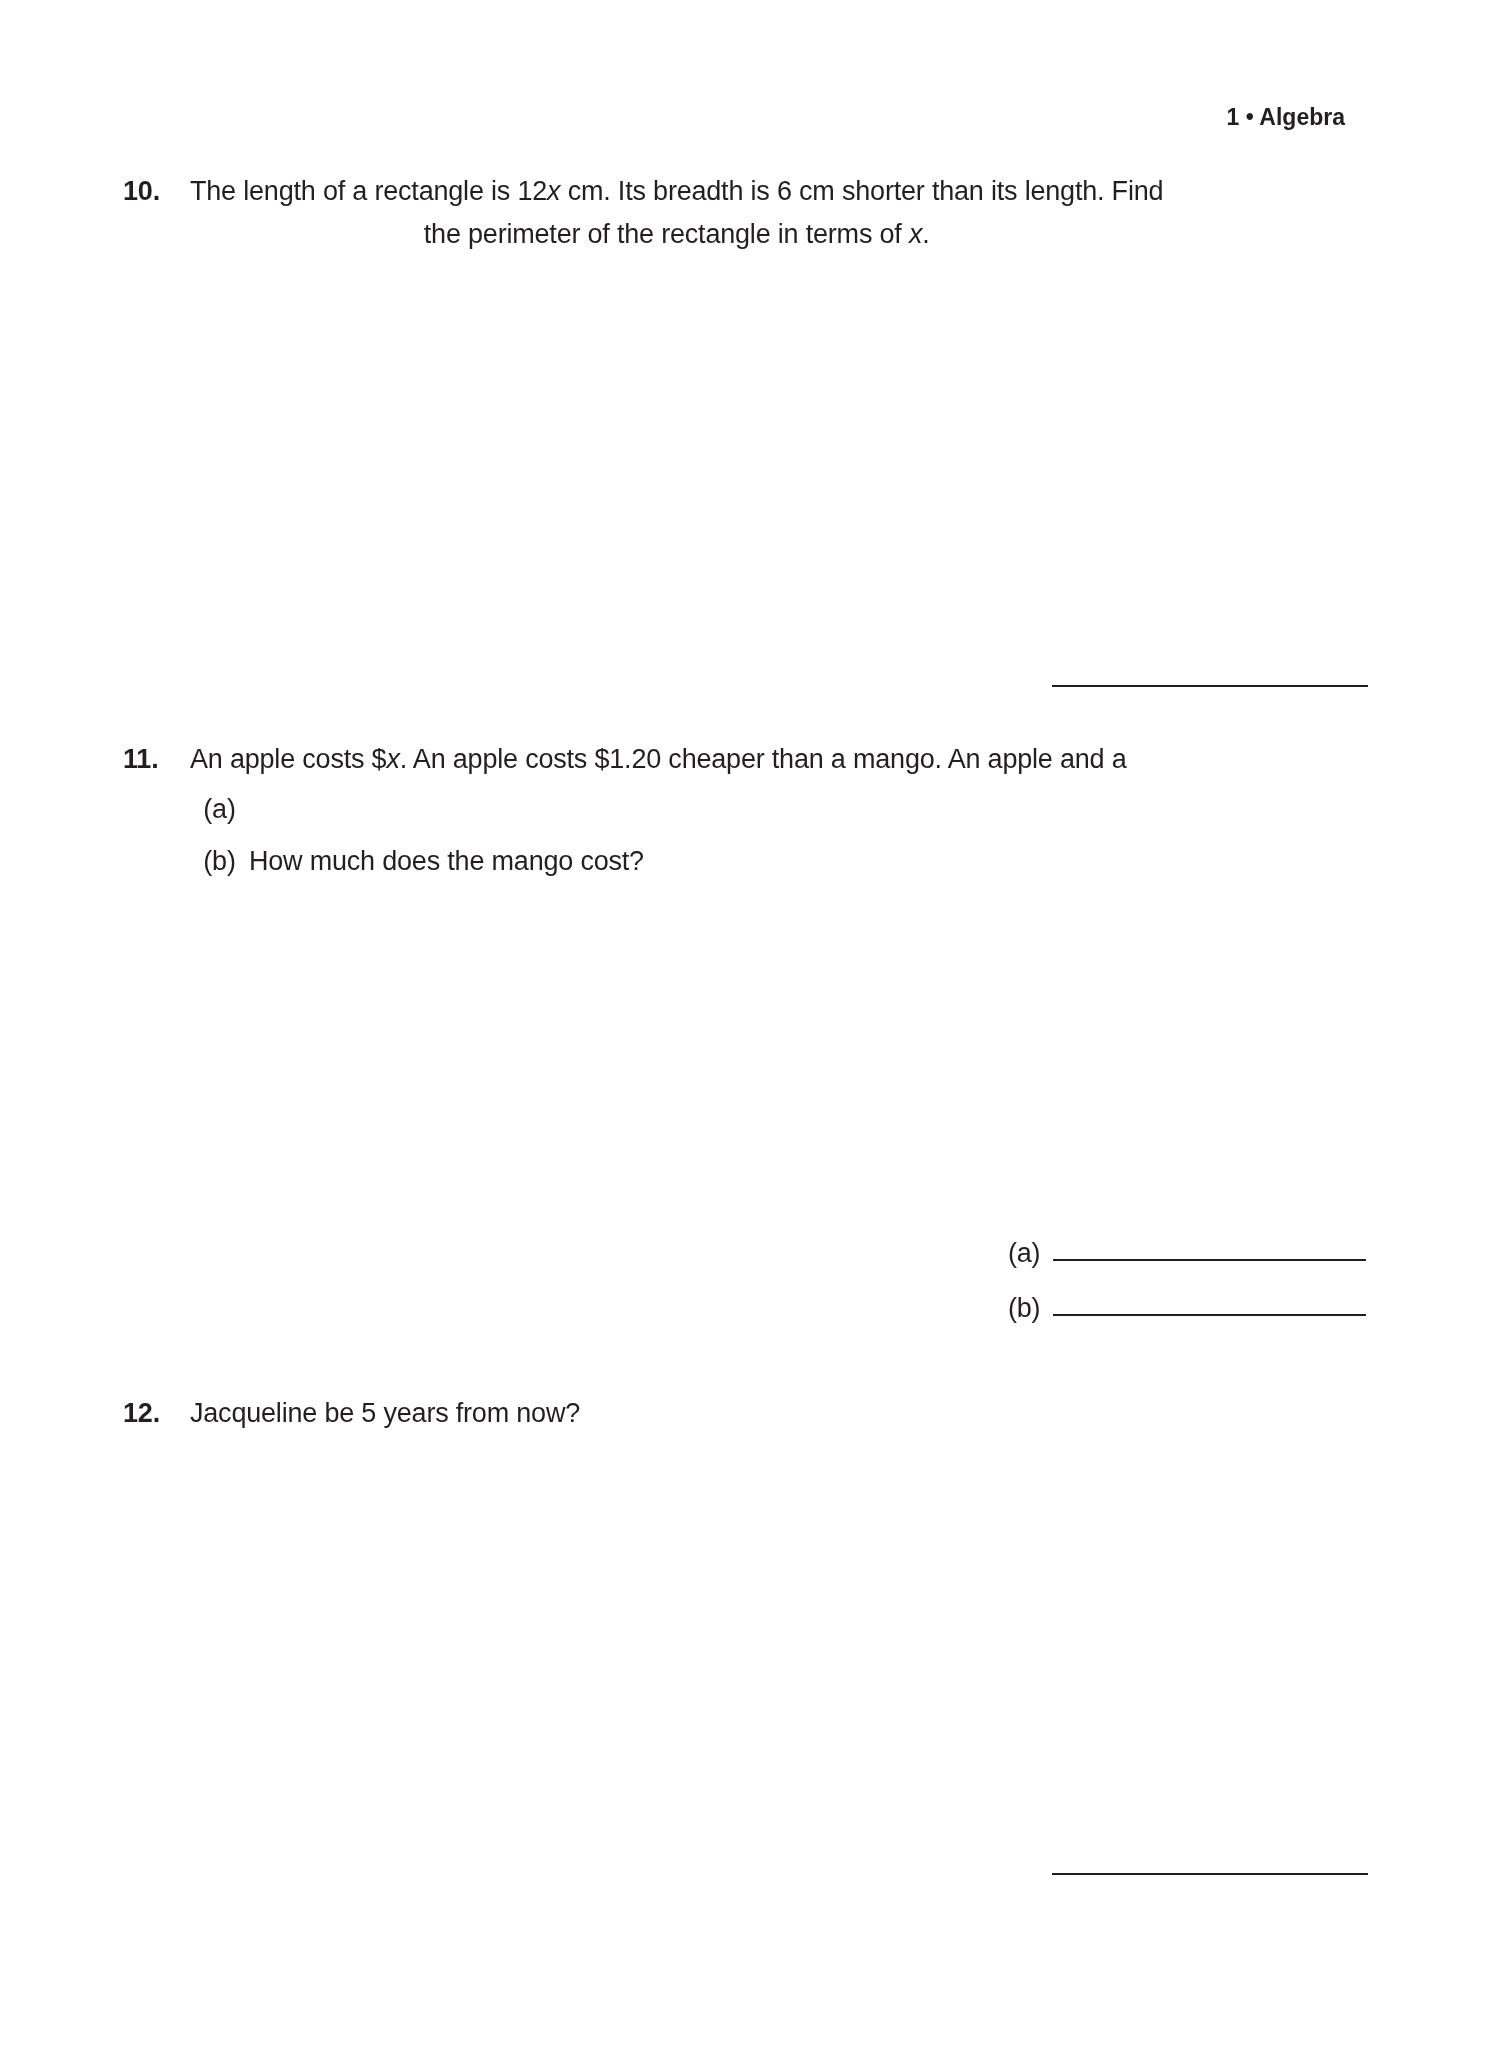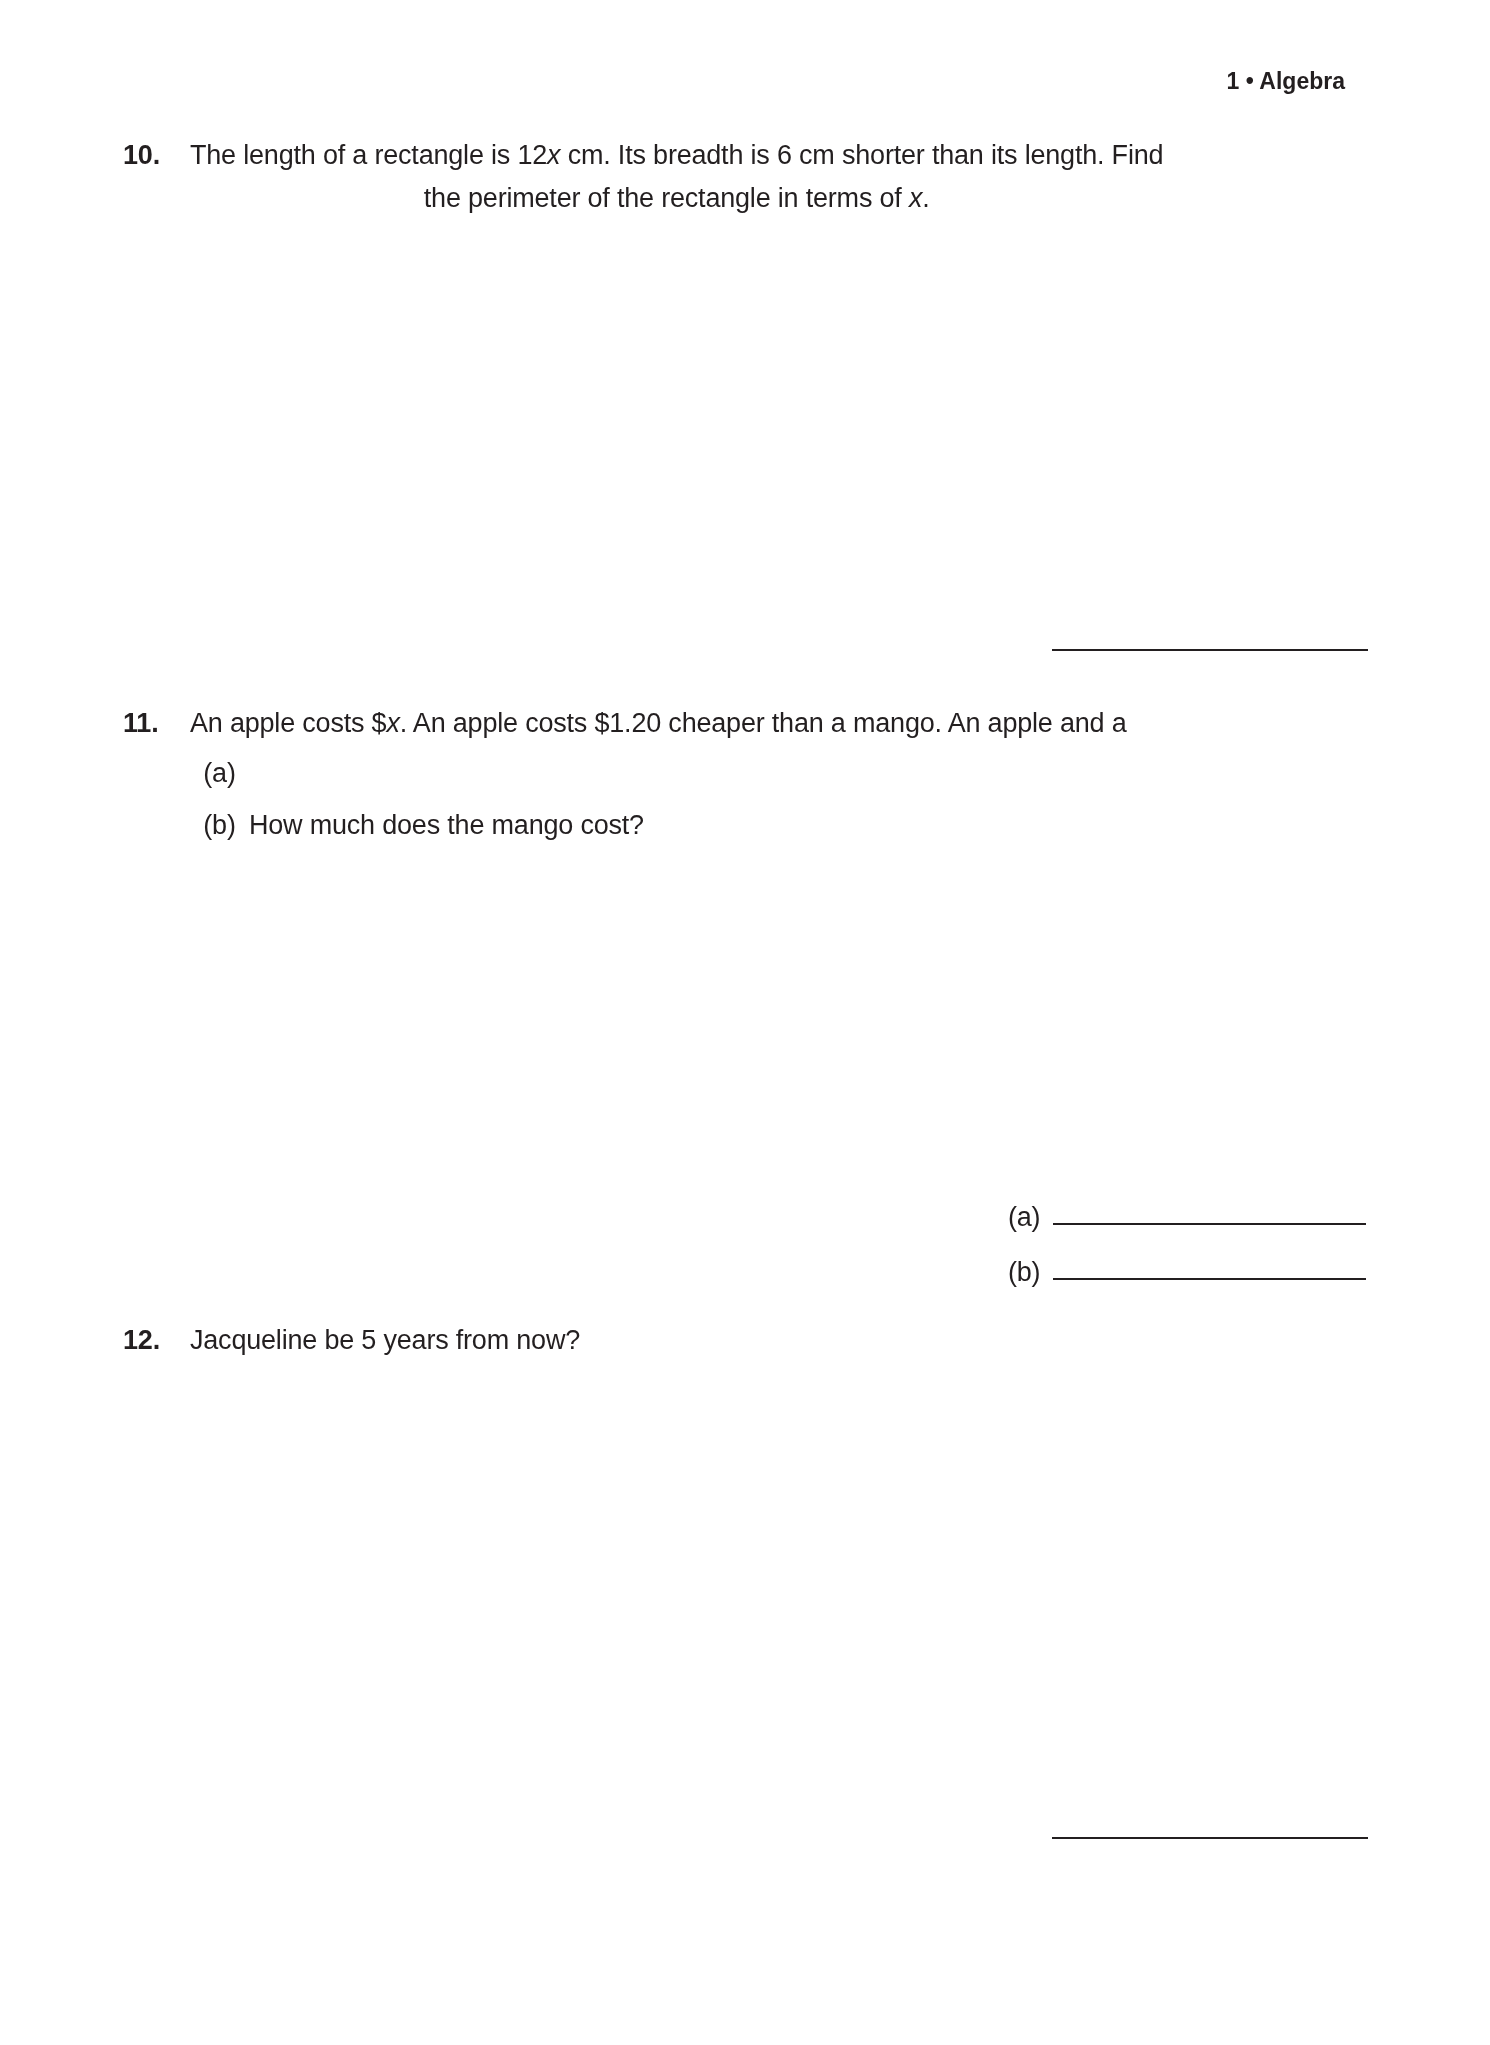--- a/index.html
+++ b/index.html
@@ -11,20 +11,21 @@
     position: relative;
     width: 1490px;
     height: 1851px;
     background: #ffffff;
     color: #231f20;
     font-family: "Liberation Sans", "DejaVu Sans", sans-serif;
     font-size: 27px;
     letter-spacing: -0.2px;
     line-height: 43px;
     overflow: hidden;
+    margin-top: 36px;
   }
   .chapter-header {
     position: absolute;
     top: 66px;
     right: 145px;
     font-size: 23px;
     font-weight: 700;
     line-height: 30px;
     letter-spacing: 0;
   }
@@ -43,21 +44,21 @@
     text-align: center;
   }
   .qline {
     white-space: nowrap;
   }
   .var {
     font-style: italic;
   }
   #q10 { top: 134px; }
   #q11 { top: 702px; }
-  #q12 { top: 1319px; }
+  #q12 { top: 1356px; }
   .parts { margin-top: 7px; }
   .part { display: flex; }
   .part + .part { margin-top: 9px; }
   .part-label {
     width: 59px;
     flex: none;
   }
   .ans-line {
     position: absolute;
     height: 0;

